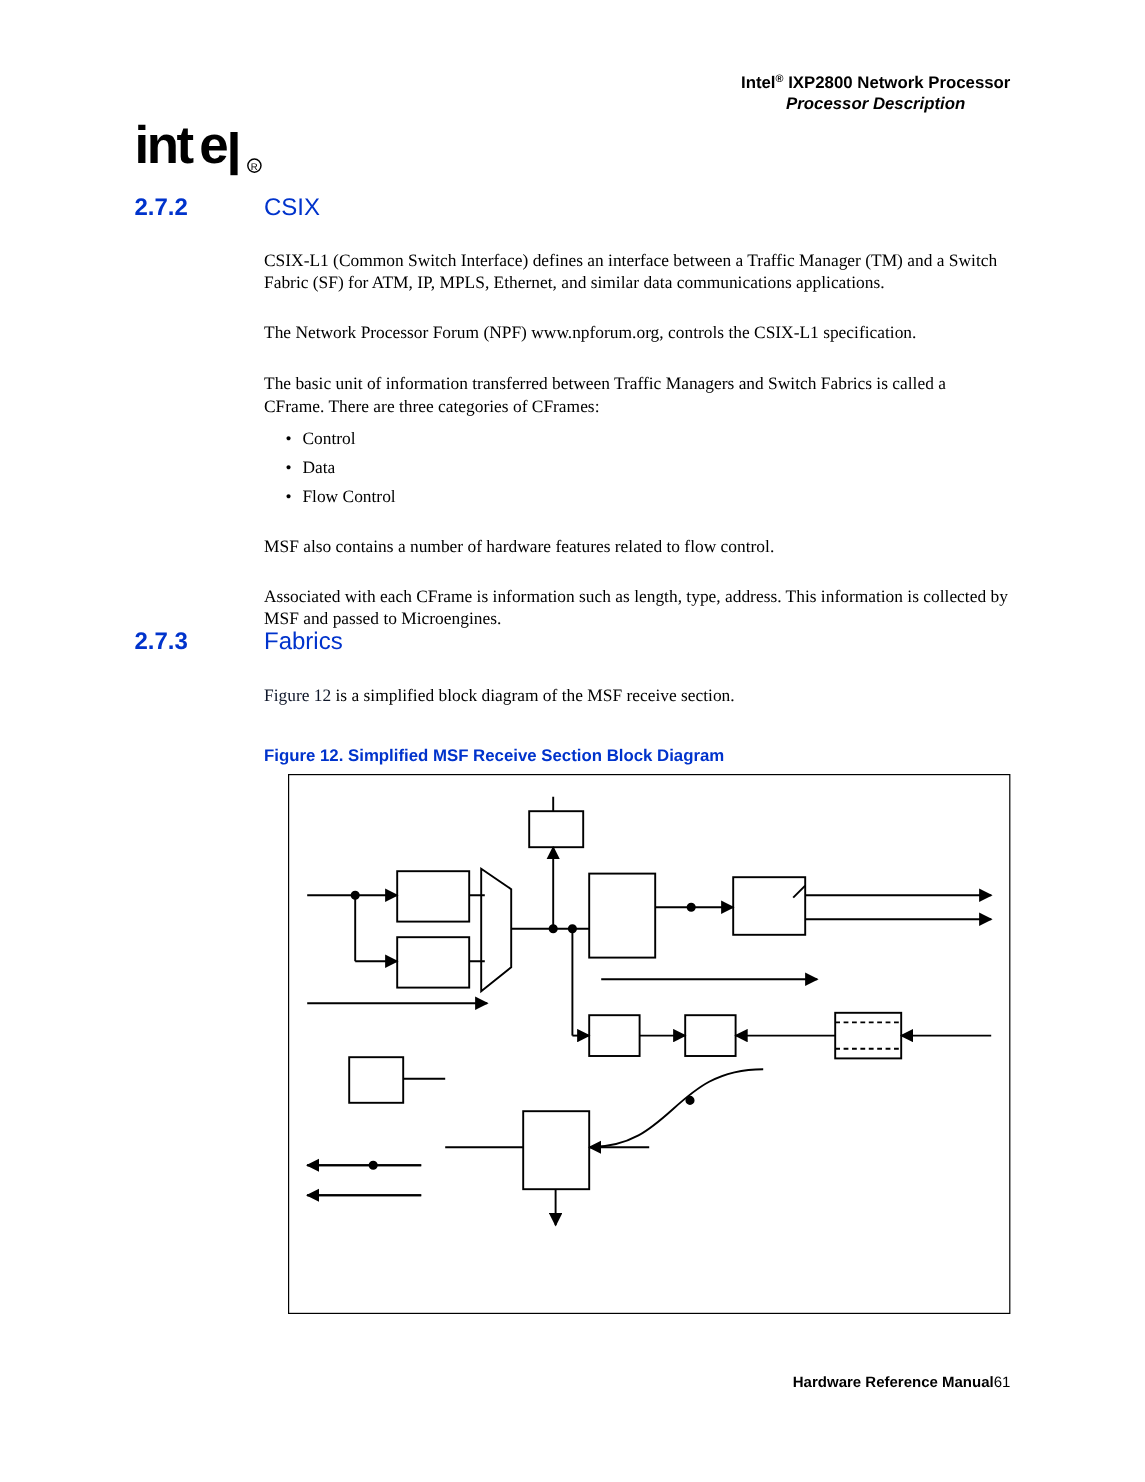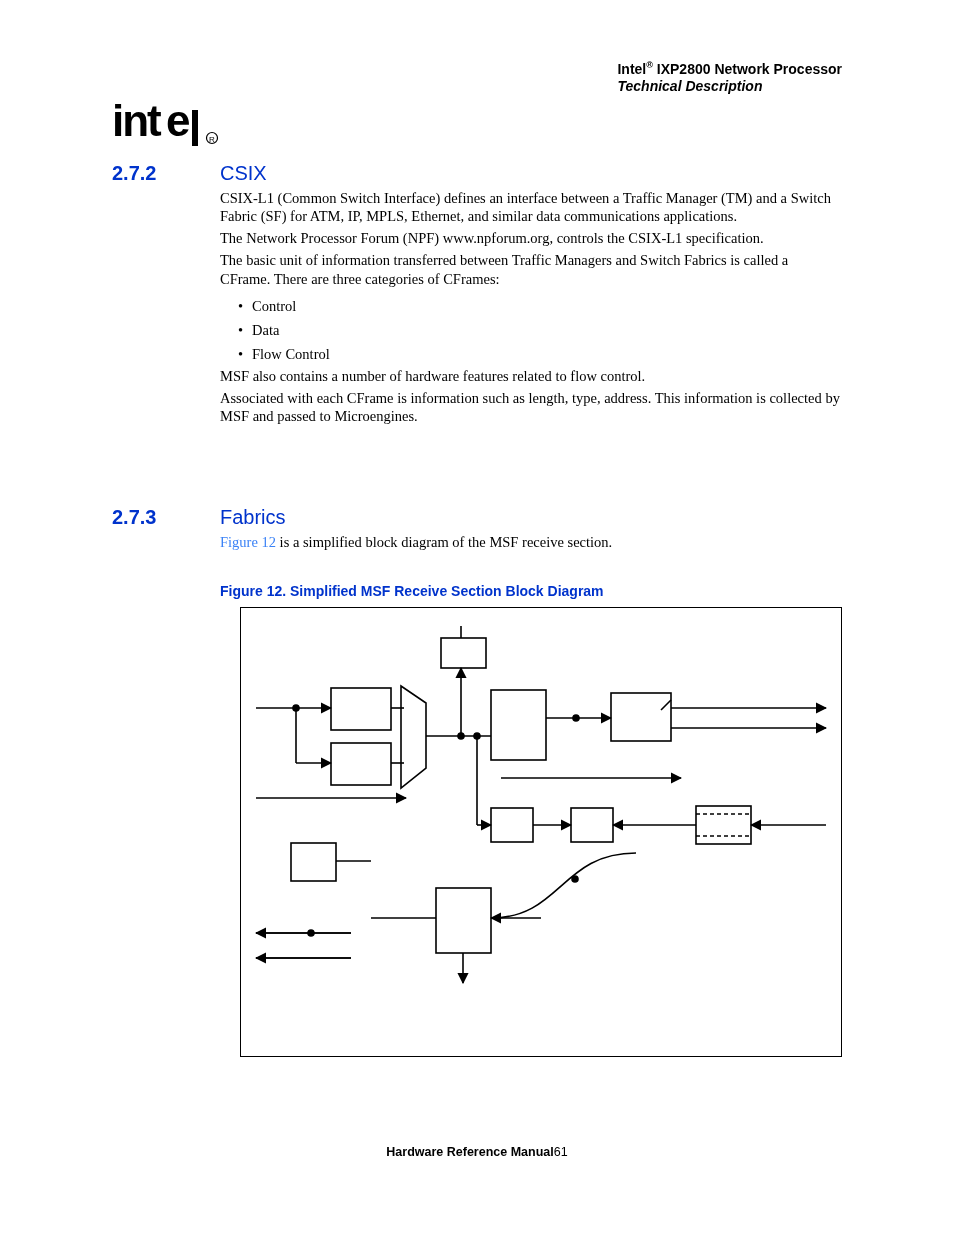--- a/index.html
+++ b/index.html
@@ -15,21 +15,21 @@
   .page {
     position: absolute;
     left: 112px;
     top: 60px;
     width: 730px;
   }
   .header-right {
     position: absolute;
     right: 0;
     top: 0;
-    text-align: left;
+    text-align: center;
     font-family: Arial, Helvetica, sans-serif;
     font-weight: bold;
     font-size: 14px;
     line-height: 1.25;
   }
   .header-right sup { font-size: 9px; vertical-align: super; }
   .header-sub { font-style: italic; font-weight: bold; }
   .logo {
     position: absolute;
     left: 0;
@@ -52,39 +52,39 @@
     font-family: Arial, Helvetica, sans-serif;
     font-weight: normal;
     color: #0033cc;
     font-size: 20px;
   }
   .content {
     margin-left: 108px;
     width: 622px;
   }
   .para {
-    margin-top: 4px;
+    margin-top: 24px;
     line-height: 1.25;
   }
   ul.bullets {
     margin-top: 10px;
     margin-left: 18px;
     list-style: none;
   }
   ul.bullets li {
     margin-top: 7px;
     padding-left: 14px;
     position: relative;
   }
   ul.bullets li::before {
     content: "•";
     position: absolute;
     left: 0;
   }
-  .link { color: #3b82f6; }
+  .link { color: #0f172a; }
   .fig-caption {
     font-family: Arial, Helvetica, sans-serif;
     font-weight: bold;
     color: #0033cc;
     font-size: 14px;
     margin-top: 32px;
   }
   .fig-box {
     margin-top: 8px;
     margin-left: 20px;
@@ -92,38 +92,38 @@
     height: 450px;
     border: 1.5px solid #000;
     position: relative;
   }
   .footer {
     position: absolute;
     left: 112px;
     bottom: 76px;
     width: 730px;
     display: flex;
-    justify-content: center;
+    justify-content: flex-end;
     font-family: Arial, Helvetica, sans-serif;
     font-size: 12.5px;
   }
   .footer-left { font-weight: bold; }
   .block-sec-1 { position: absolute; top: 96px; left: 0; width: 730px; }
-  .block-sec-2 { position: absolute; top: 440px; left: 0; width: 730px; }
+  .block-sec-2 { position: absolute; top: 458px; left: 0; width: 730px; }
 </style>
 </head>
 <body>
 
 <div class="page">
 
   <div class="header-right">
     <div>
       <span>Intel</span><sup>®</sup><span> IXP2800 Network Processor</span>
     </div>
-    <div class="header-sub">Technical Description</div>
+    <div class="header-sub">Processor Description</div>
   </div>
 
   <div class="logo">
     <svg width="110" height="52" viewBox="0 0 110 52">
       <text x="0" y="40" font-family="Arial, Helvetica, sans-serif" font-size="44" font-weight="600" fill="#000" letter-spacing="-2">int</text>
       <text x="54" y="40" font-family="Arial, Helvetica, sans-serif" font-size="44" font-weight="600" fill="#000">e</text>
       <rect x="80" y="14" width="6" height="36" fill="#000"></rect>
       <circle cx="100" cy="42" r="5.5" fill="none" stroke="#000" stroke-width="1.2"></circle>
       <text x="97" y="45.5" font-family="Arial" font-size="8" fill="#000">R</text>
     </svg>

